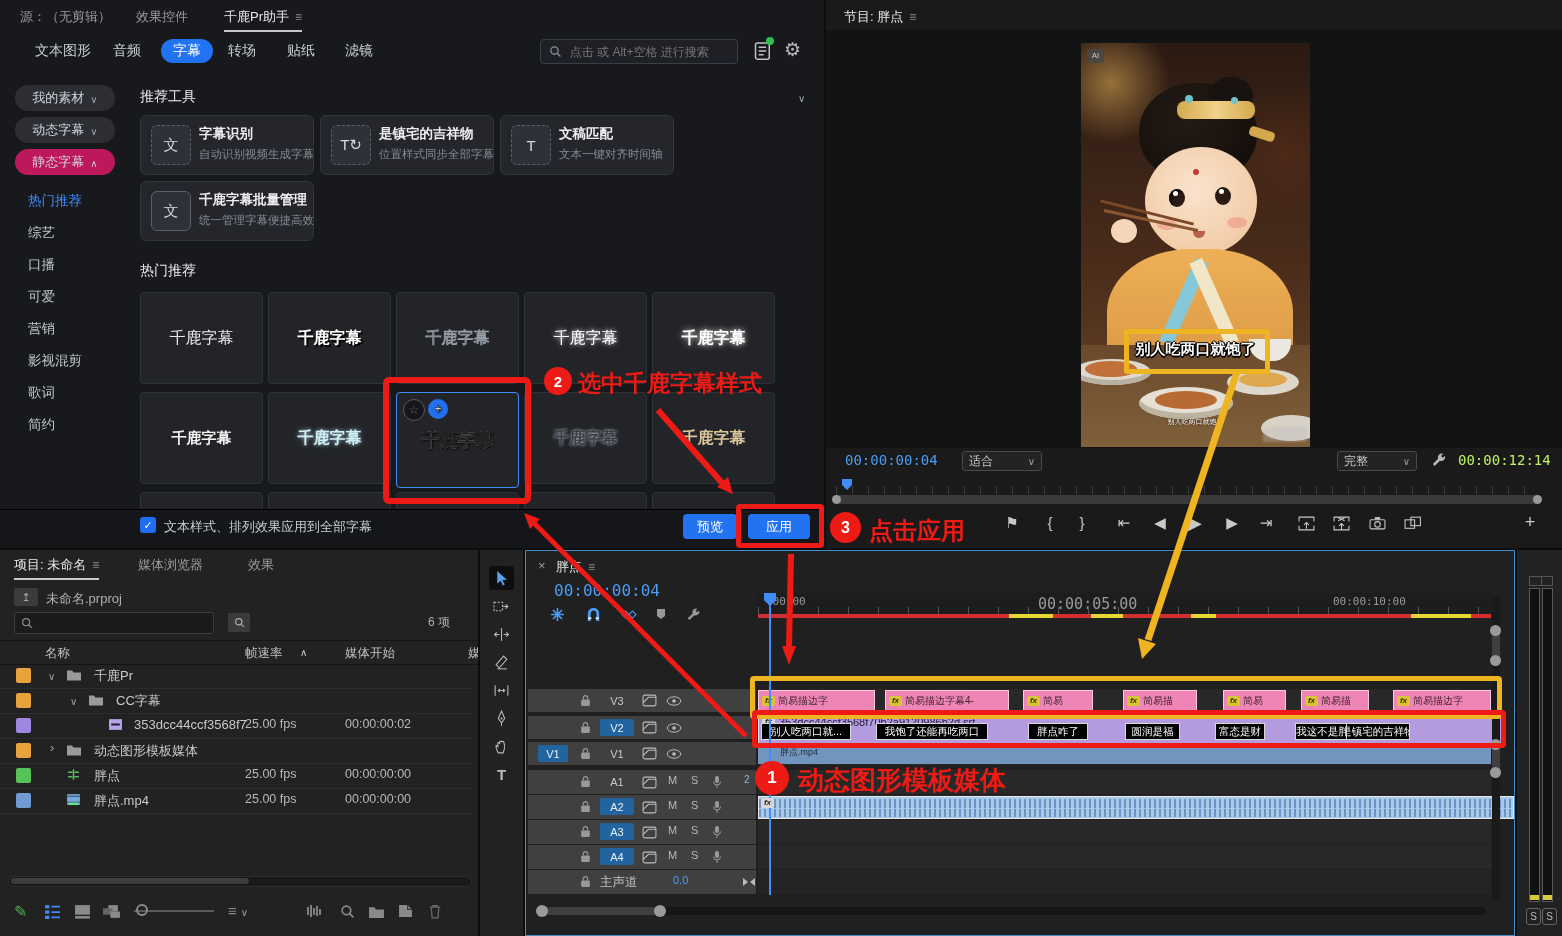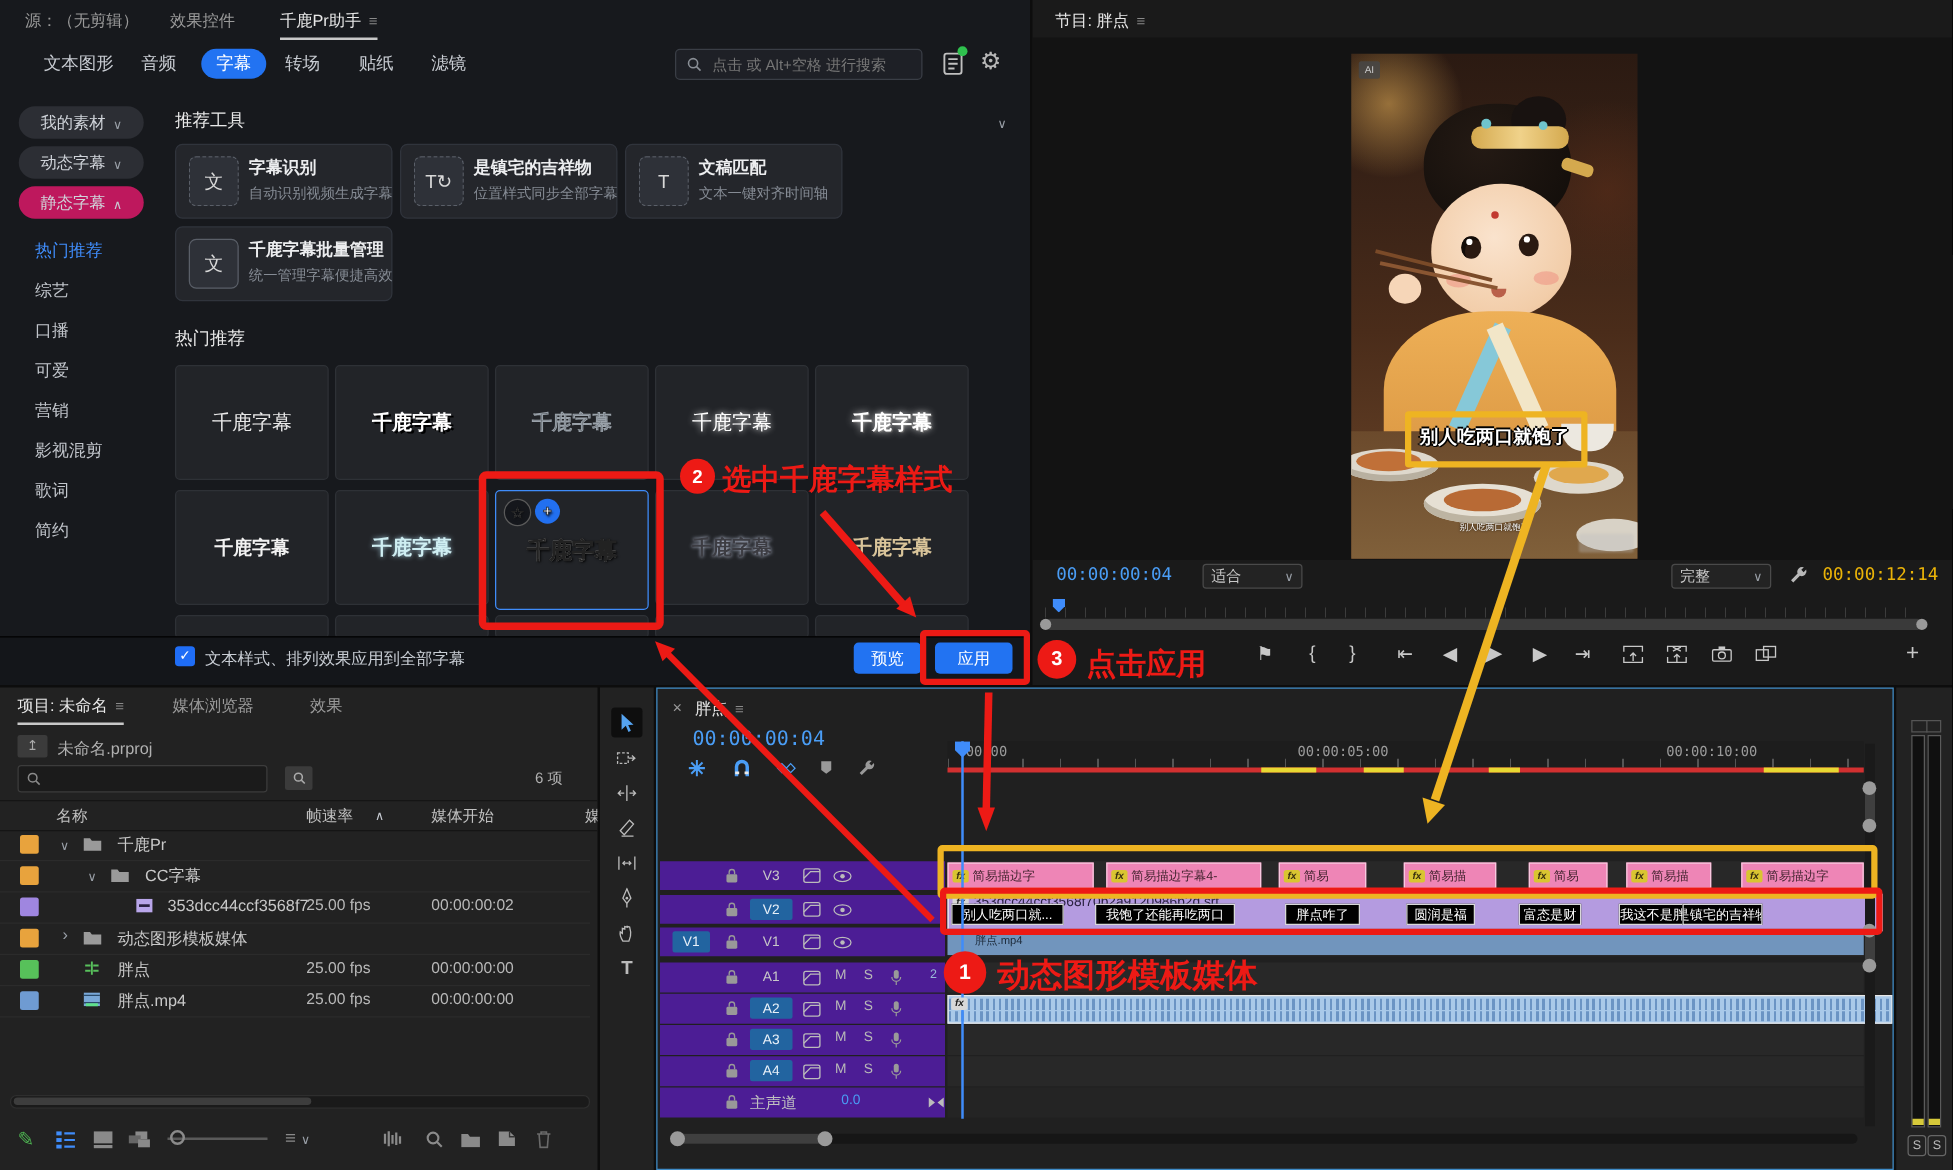--- a/index.html
+++ b/index.html
@@ -53,21 +53,21 @@
   .pname{position:absolute;top:4px;font-size:13px;color:#c8c8c8;white-space:nowrap}
   .pcol{position:absolute;top:4px;font-size:12.5px;color:#b8b8b8;white-space:nowrap}
   .picon{position:absolute;top:5px}
   
   #panel-tools{left:480px;top:550px;width:43px;height:386px}
   .tool{position:absolute;left:9px;width:25px;height:24px;display:flex;align-items:center;justify-content:center}
   .tool.active{background:#0e0e0e;border-radius:3px}
   
   #panel-timeline{left:525px;top:550px;width:990px;height:386px;border:1px solid #3f8cc8;box-sizing:border-box;background:#202020}
   .lane{position:absolute;left:232px;width:733px;background:#282828}
-  .thead{position:absolute;left:2px;width:228px;background:#4c1d95}
+  .thead{position:absolute;left:2px;width:228px;background:#404040}
   .tname{position:absolute;left:72px;top:3px;width:34px;height:17px;border-radius:2px;color:#c8c8c8;font-size:11px;
         display:flex;align-items:center;justify-content:center}
   .tname.sel{background:#2264a0;color:#e8f0f8}
   .ms{position:absolute;top:4px;font-size:11px;color:#b8b8b8}
   .pinkclip{position:absolute;height:21px;background:#ee85b6;border:1px solid #f8c8de;box-sizing:border-box;
         font-size:10px;color:#43242f;display:flex;align-items:center;padding-left:3px;gap:3px;overflow:hidden;white-space:nowrap}
   .fxb{display:inline-block;min-width:13px;height:10px;background:#d9c531;color:#3a3010;font-size:8px;
         font-style:italic;font-weight:bold;border-radius:2px;text-align:center;line-height:10px;flex:0 0 auto}
   .subseg{position:absolute;top:8px;height:17px;background:#000;border:1px solid #d8d8d8;box-sizing:border-box;
         color:#fff;font-size:10.5px;display:flex;align-items:center;justify-content:center;overflow:hidden;white-space:nowrap}
@@ -250,21 +250,21 @@
       </div>
     <div class="drop" style="left:511px;top:451px;width:80px">
         <span>完整</span>
         <span class="chev-d"></span>
       </div>
     <div class="abs" style="left:605px;top:452px">
       <svg class="icon" width="16" height="16" viewBox="0 0 14 14">
           <path d="M12.2 3.2 10.4 5 8.8 3.4 10.6 1.6 A3.4 3.4 0 0 0 6.2 6 L1.6 10.6 3.2 12.2 7.8 7.6 A3.4 3.4 0 0 0 12.2 3.2Z" fill="#b8b8b8"></path>
         </svg>
     </div>
-    <div class="abs tcode" style="left:632px;top:452px;font-size:14px;color:#eab308">00:00:12:14</div>
+    <div class="abs tcode" style="left:632px;top:452px;font-size:14px;color:#bef264">00:00:12:14</div>
 
     <div class="abs" style="left:10px;top:486px;width:702px;height:8px;background:repeating-linear-gradient(90deg,#3c3c3c 0 1px,transparent 1px 16px)"></div>
     <div class="abs" style="left:10px;top:495px;width:702px;height:9px;background:#3a3a3a;border-radius:4px"></div>
     <div class="abs" style="left:6px;top:495px;width:9px;height:9px;border-radius:50%;background:#999"></div>
     <div class="abs" style="left:707px;top:495px;width:9px;height:9px;border-radius:50%;background:#999"></div>
     <div class="abs" style="left:16px;top:479px;width:10px;height:11px;background:#3f8cfa;clip-path:polygon(0 0,100% 0,100% 55%,50% 100%,0 55%)"></div>
 
     <div class="transport" style="left:172px;top:514px">⚑</div>
     <div class="transport" style="left:210px;top:514px">{</div>
     <div class="transport" style="left:242px;top:514px">}</div>
@@ -516,21 +516,21 @@
         </svg>
       </div>
     <div class="abs" style="left:160px;top:56px">
       <svg class="icon" width="15" height="15" viewBox="0 0 14 14">
           <path d="M12.2 3.2 10.4 5 8.8 3.4 10.6 1.6A3.4 3.4 0 0 0 6.2 6L1.6 10.6 3.2 12.2 7.8 7.6A3.4 3.4 0 0 0 12.2 3.2Z" fill="#999"></path>
         </svg>
       </div>
 
     <div class="abs" style="left:232px;top:42px;width:733px;height:22px;background:#1d1d1d">
       <span class="abs tcode" style="left:8px;top:2px;font-size:11px;color:#9a9a9a;font-weight:normal">:00:00</span>
-      <span class="abs tcode" style="left:280px;top:2px;font-size:11px;color:#9a9a9a;font-weight:normal">00:00:05:00</span>
+      <span class="abs tcode" style="left:280px;top:2px;font-size:15px;color:#9a9a9a;font-weight:normal">00:00:05:00</span>
       <span class="abs tcode" style="left:575px;top:2px;font-size:11px;color:#9a9a9a;font-weight:normal">00:00:10:00</span>
       <div class="abs" style="left:0;top:14px;width:733px;height:7px;background:repeating-linear-gradient(90deg,#555 0 1px,transparent 1px 30px)"></div>
     </div>
 
     <div class="abs" style="left:232px;top:63px;width:733px;height:4px;background:#d23030"></div>
     <div class="abs" style="left:483px;top:63px;width:44px;height:4px;background:#e8d832"></div>
     <div class="abs" style="left:565px;top:63px;width:32px;height:4px;background:#e8d832"></div>
     <div class="abs" style="left:665px;top:63px;width:25px;height:4px;background:#e8d832"></div>
     <div class="abs" style="left:885px;top:63px;width:60px;height:4px;background:#e8d832"></div>
 

